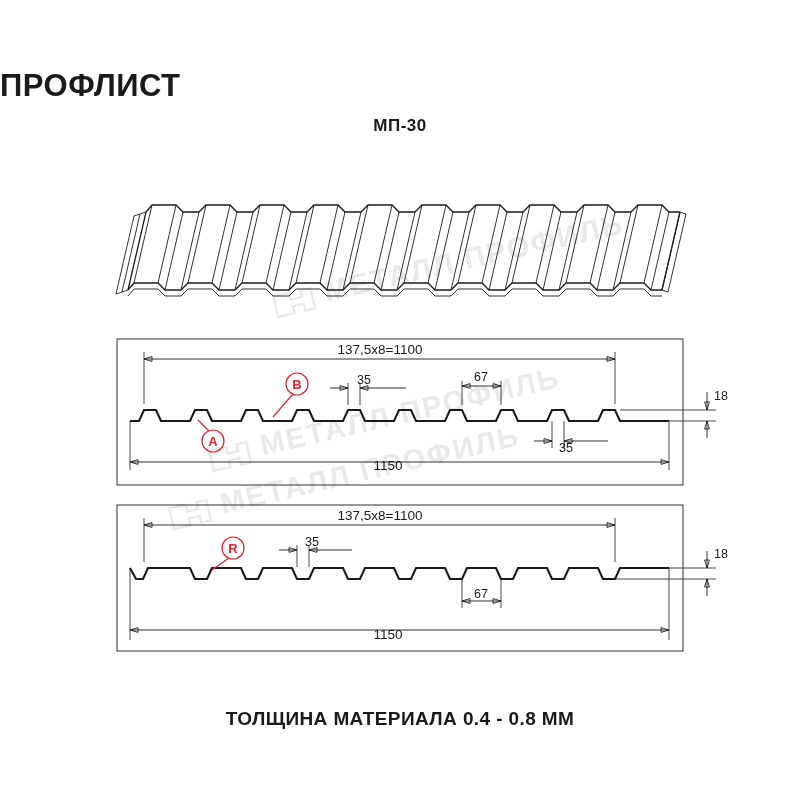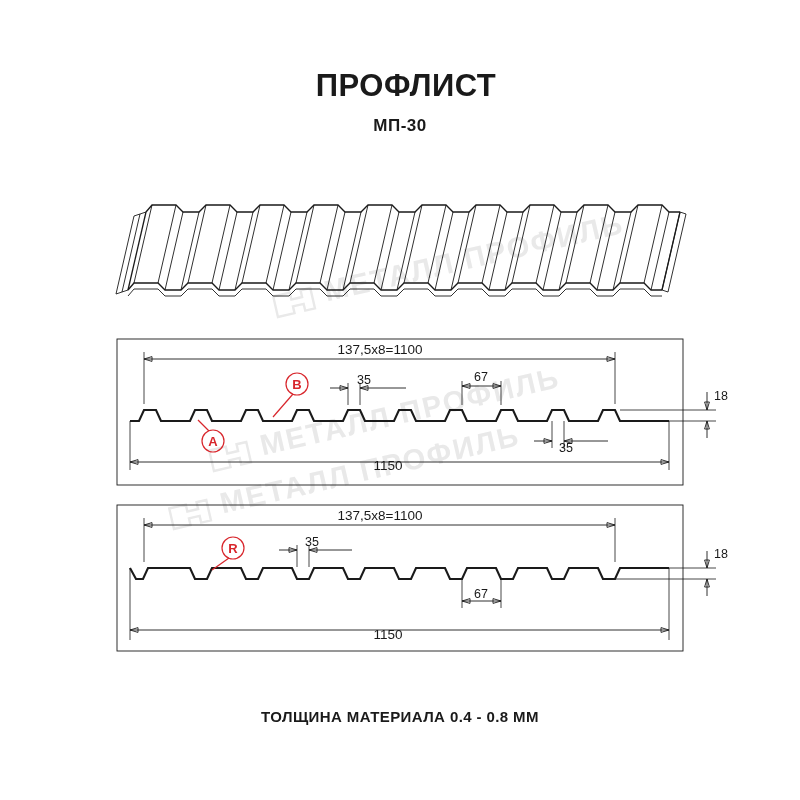--- a/index.html
+++ b/index.html
@@ -12,41 +12,40 @@
     position: relative;
     overflow: hidden;
   }
   .sheet { position: absolute; inset: 0; }
 
   
   .title-main {
     position: absolute;
     left: 0; right: 0;
     top: 68px;
-    text-align: center;
+    text-align: left;
     font-size: 31px;
     font-weight: bold;
     letter-spacing: 0.5px;
-    margin-left: 12px;
   }
   .title-sub {
     position: absolute;
     left: 0; right: 0;
     top: 116px;
     text-align: center;
     font-size: 17px;
     font-weight: bold;
     letter-spacing: 0.5px;
   }
   .footer-note {
     position: absolute;
     left: 0; right: 0;
     top: 708px;
     text-align: center;
-    font-size: 15px;
+    font-size: 19px;
     font-weight: bold;
     letter-spacing: 0.4px;
   }
 
   
   .wm {
     position: absolute;
     color: #e9e9e9;
     font-weight: bold;
     font-size: 29px;

